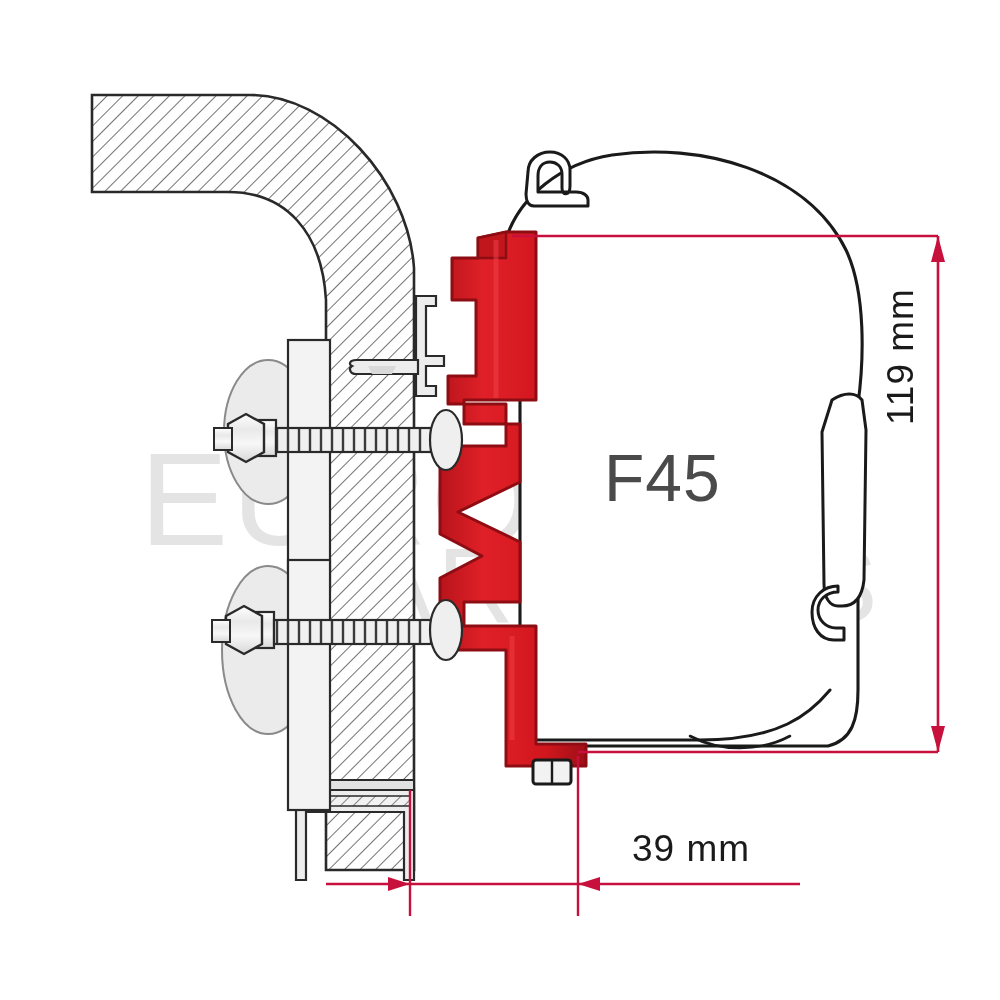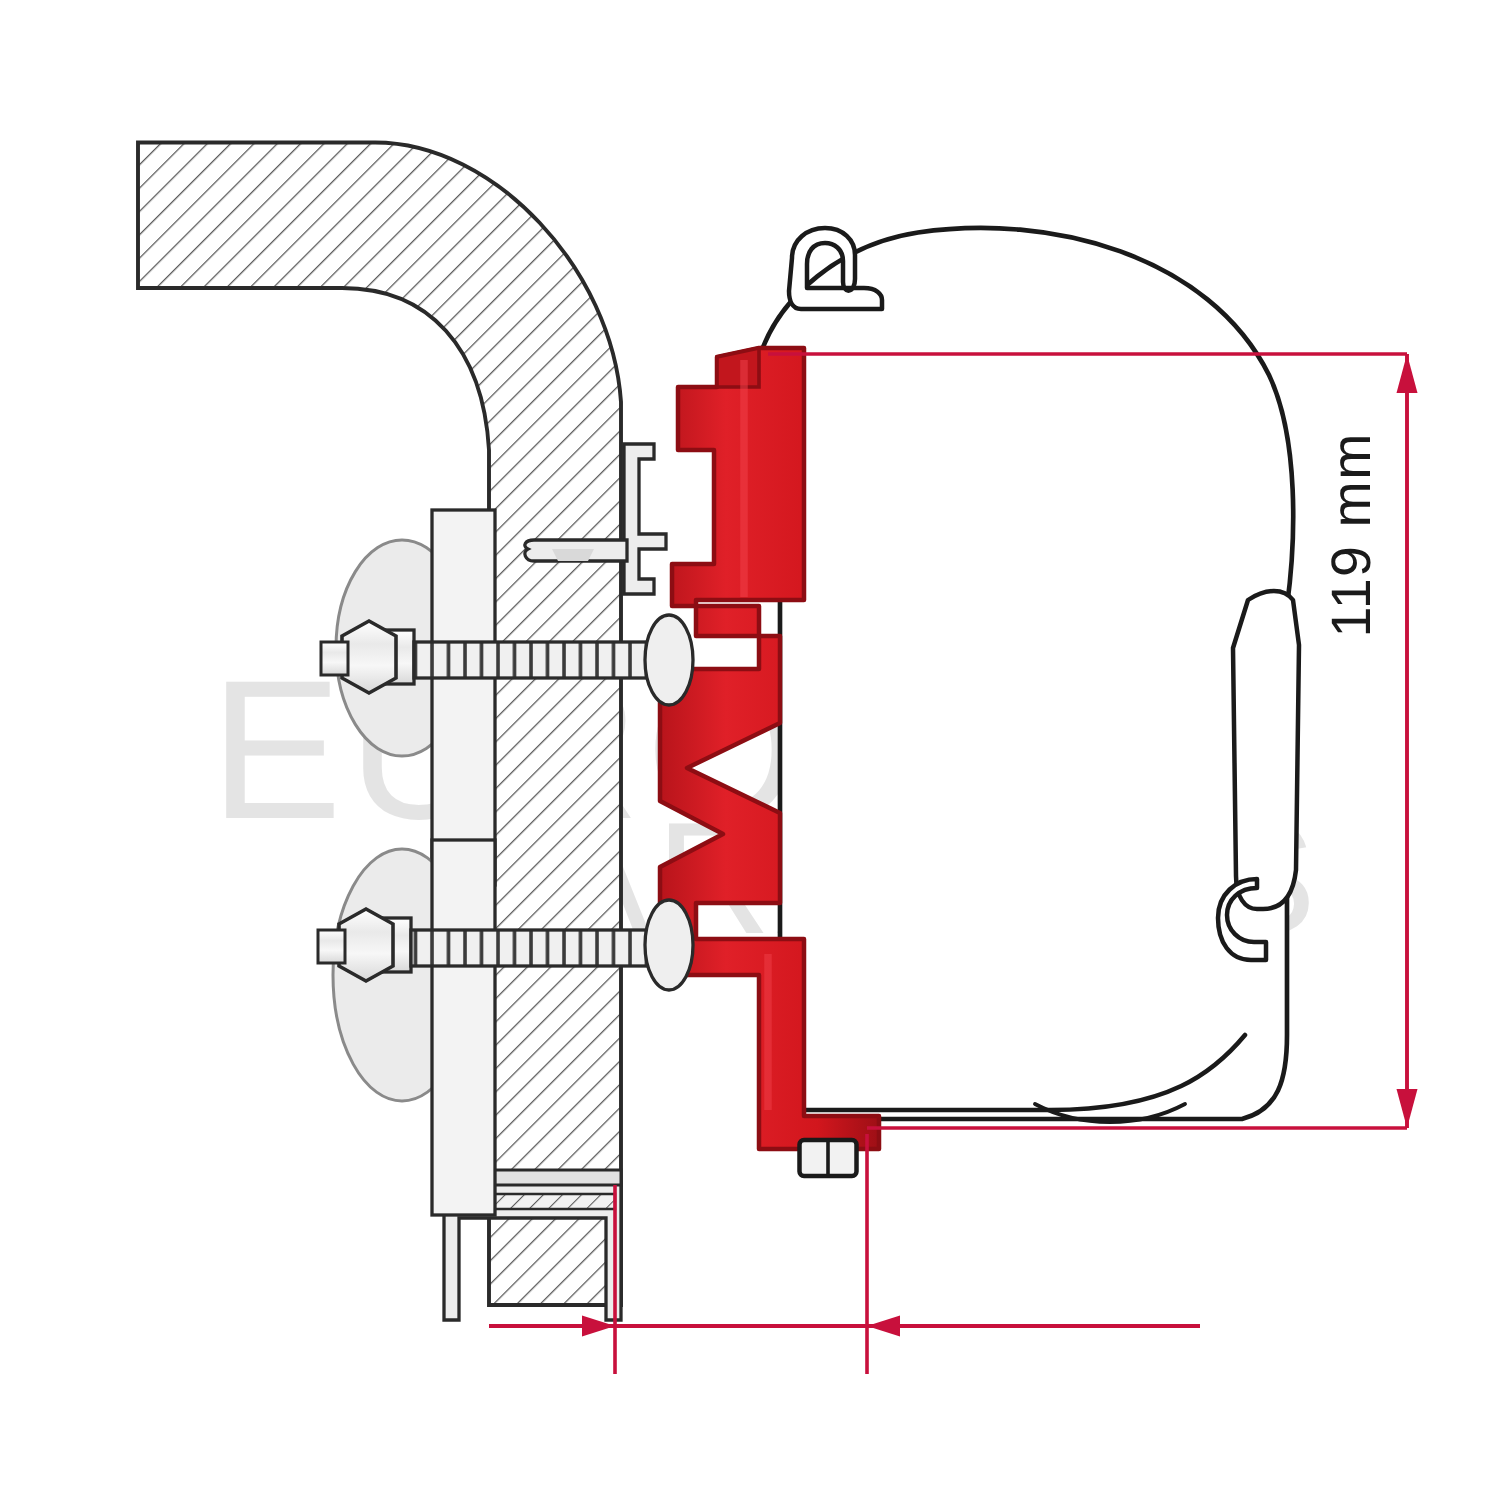--- a/index.html
+++ b/index.html
@@ -234,17 +234,19 @@
 
       <line x1="512" y1="236" x2="938" y2="236" stroke-width="2.4"></line>
       <line x1="578" y1="752" x2="938" y2="752" stroke-width="2.4"></line>
       <line x1="938" y1="236" x2="938" y2="752" stroke-width="2.6"></line>
       <path d="M938 236 L931 262 L945 262 Z" stroke="none"></path>
       <path d="M938 752 L931 726 L945 726 Z" stroke="none"></path>
     </g>
 
   </svg>
 
+  <div class="dimlabel" id="label-39">39 mm</div>
 
   <div class="dimlabel" id="label-119">119 mm</div>
 
+  <div id="label-f45">F45</div>
 
 </div>
 
 </body></html>

